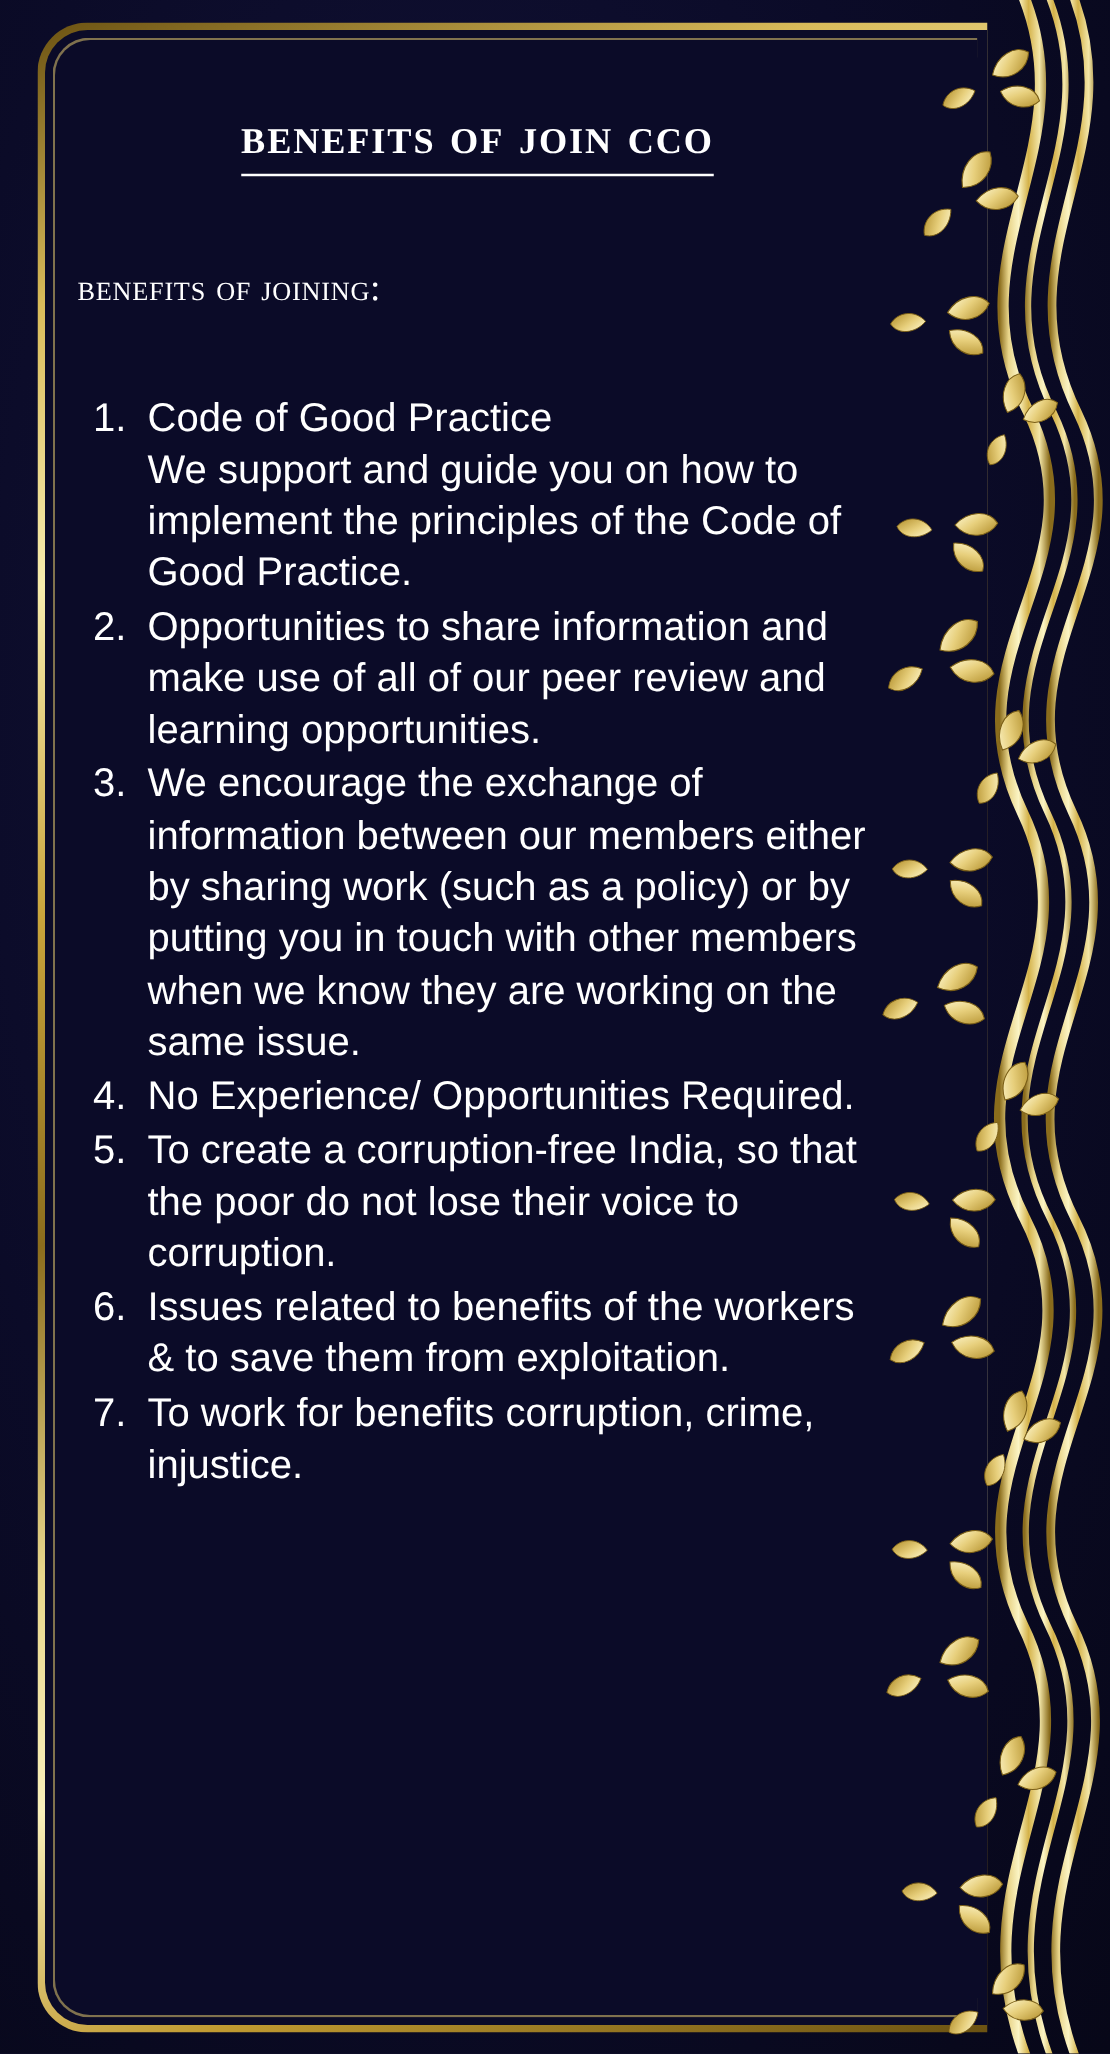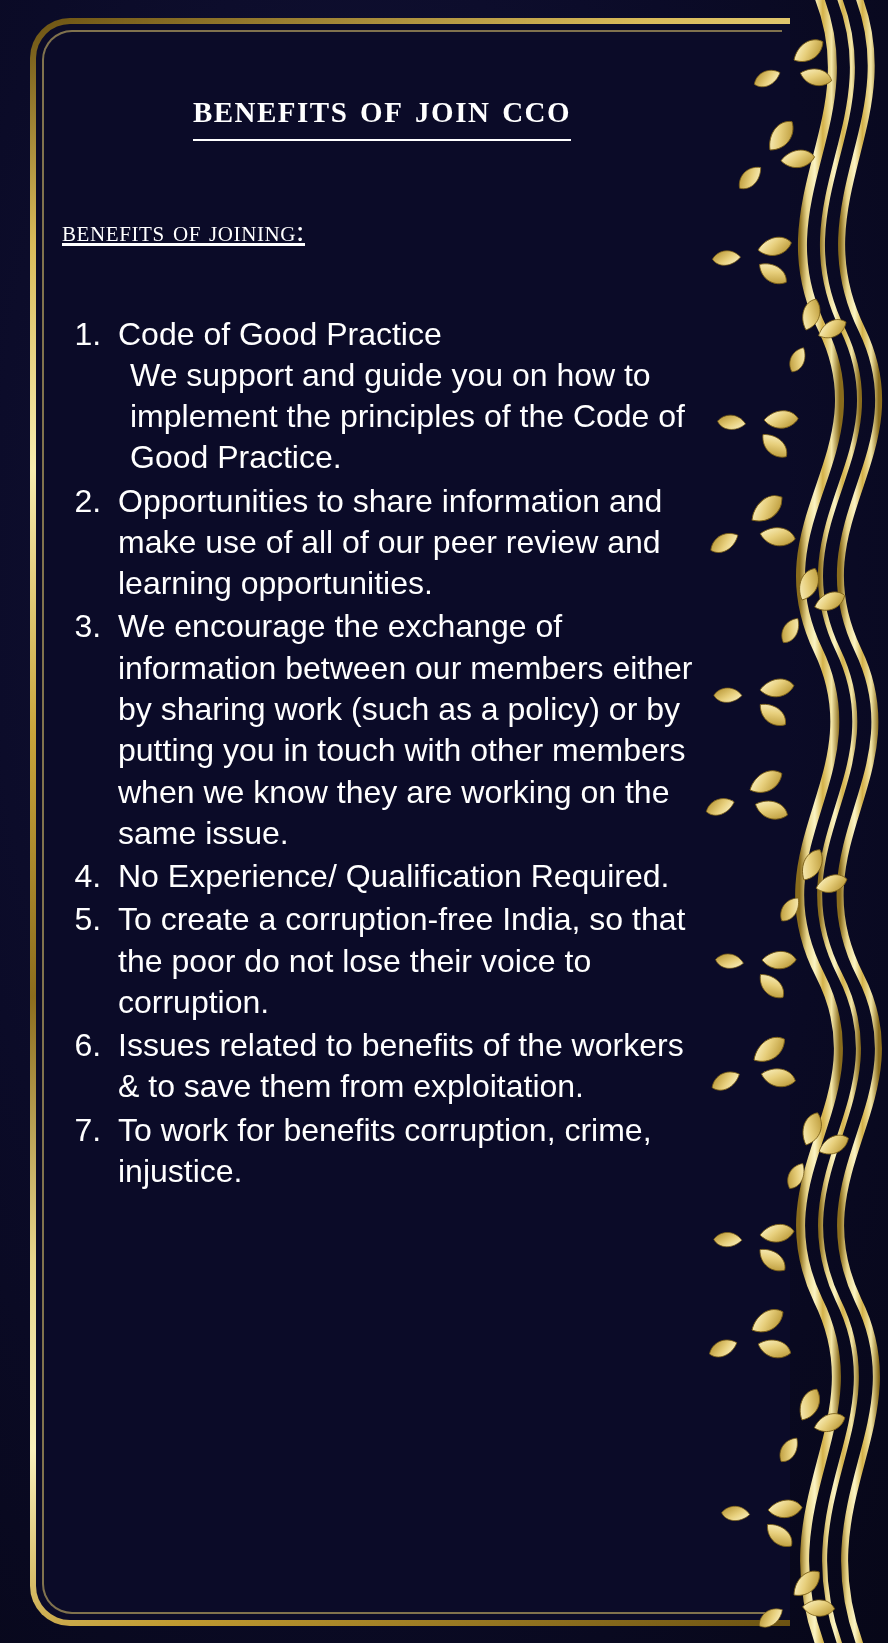--- a/index.html
+++ b/index.html
@@ -92,38 +92,37 @@
   .lead {
     margin-top: 72px;
     color: #ffffff;
     font-family: "Liberation Serif", serif;
     font-variant: small-caps;
     text-transform: lowercase;
     font-size: 30px;
     line-height: 1.22;
     letter-spacing: 0.6px;
   }
-  .lead .lead-head { display: block; text-decoration: underline; }
+  .lead .lead-head { display: block; }
   .lead .lead-body { display: block; }
 
   ol.benefits {
     margin: 64px 0 0 0;
     padding-left: 48px;
     color: #ffffff;
     font-family: Liberation Sans, sans-serif;
     font-size: 32px;
     line-height: 1.29;
   }
   ol.benefits > li {
     margin-bottom: 2px;
     padding-left: 8px;
   }
   ol.benefits > li .sub {
     display: block;
-    margin-left: 12px;
   }
 
   
   .vine {
     position: absolute;
     right: 0;
     top: 0;
     width: 190px;
     height: 1643px;
   }
@@ -213,19 +212,19 @@
       <span class="lead-head">Benefits of joining:</span>
     </div>
 
     <ol class="benefits">
       <li>
         <span>Code of Good Practice</span>
         <span class="sub">We support and guide you on how to implement the principles of the Code of Good Practice.</span>
       </li>
       <li>Opportunities to share information and make use of all of our peer review and learning opportunities.</li>
       <li>We encourage the exchange of information between our members either by sharing work (such as a policy) or by putting you in touch with other members when we know they are working on the same issue.</li>
-      <li>No Experience/ Qualification Required.</li>
+      <li>No Experience/ Opportunities Required.</li>
       <li>To create a corruption-free India, so that the poor do not lose their voice to corruption.</li>
       <li>Issues related to benefits of the workers &amp; to save them from exploitation.</li>
       <li>To work for benefits corruption, crime, injustice.</li>
     </ol>
   </div>
 </div>
 
 </body></html>

